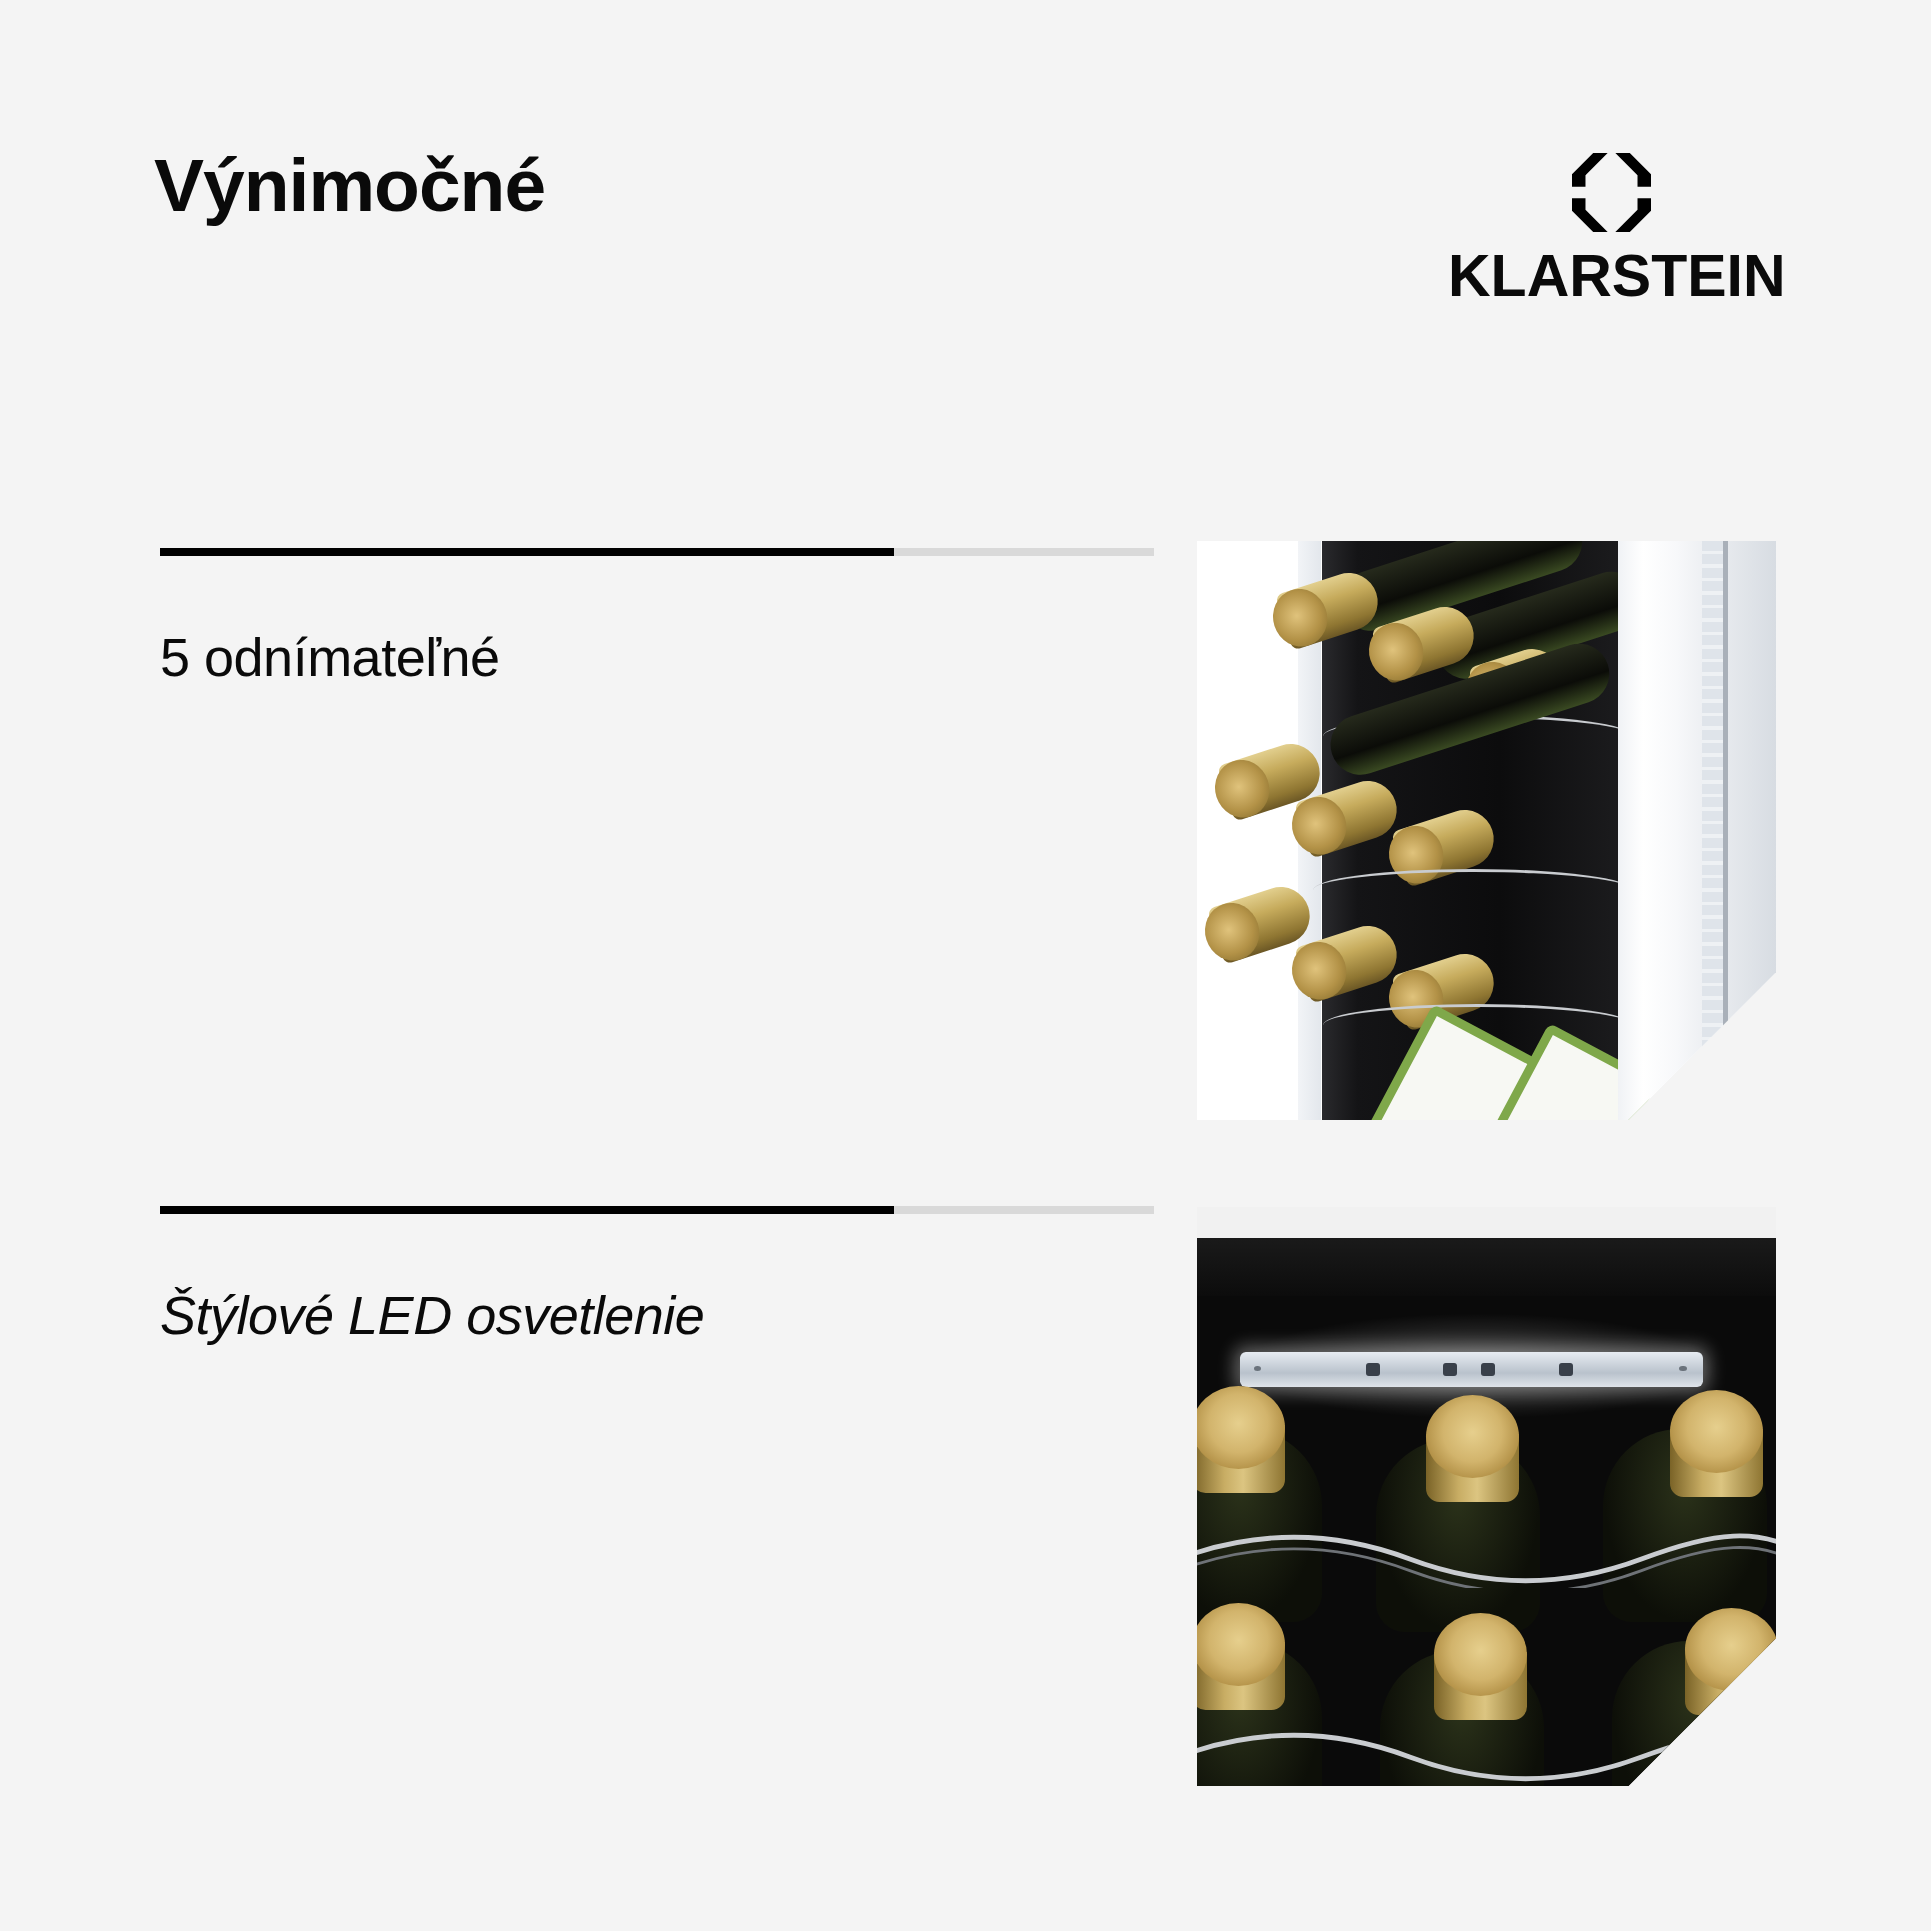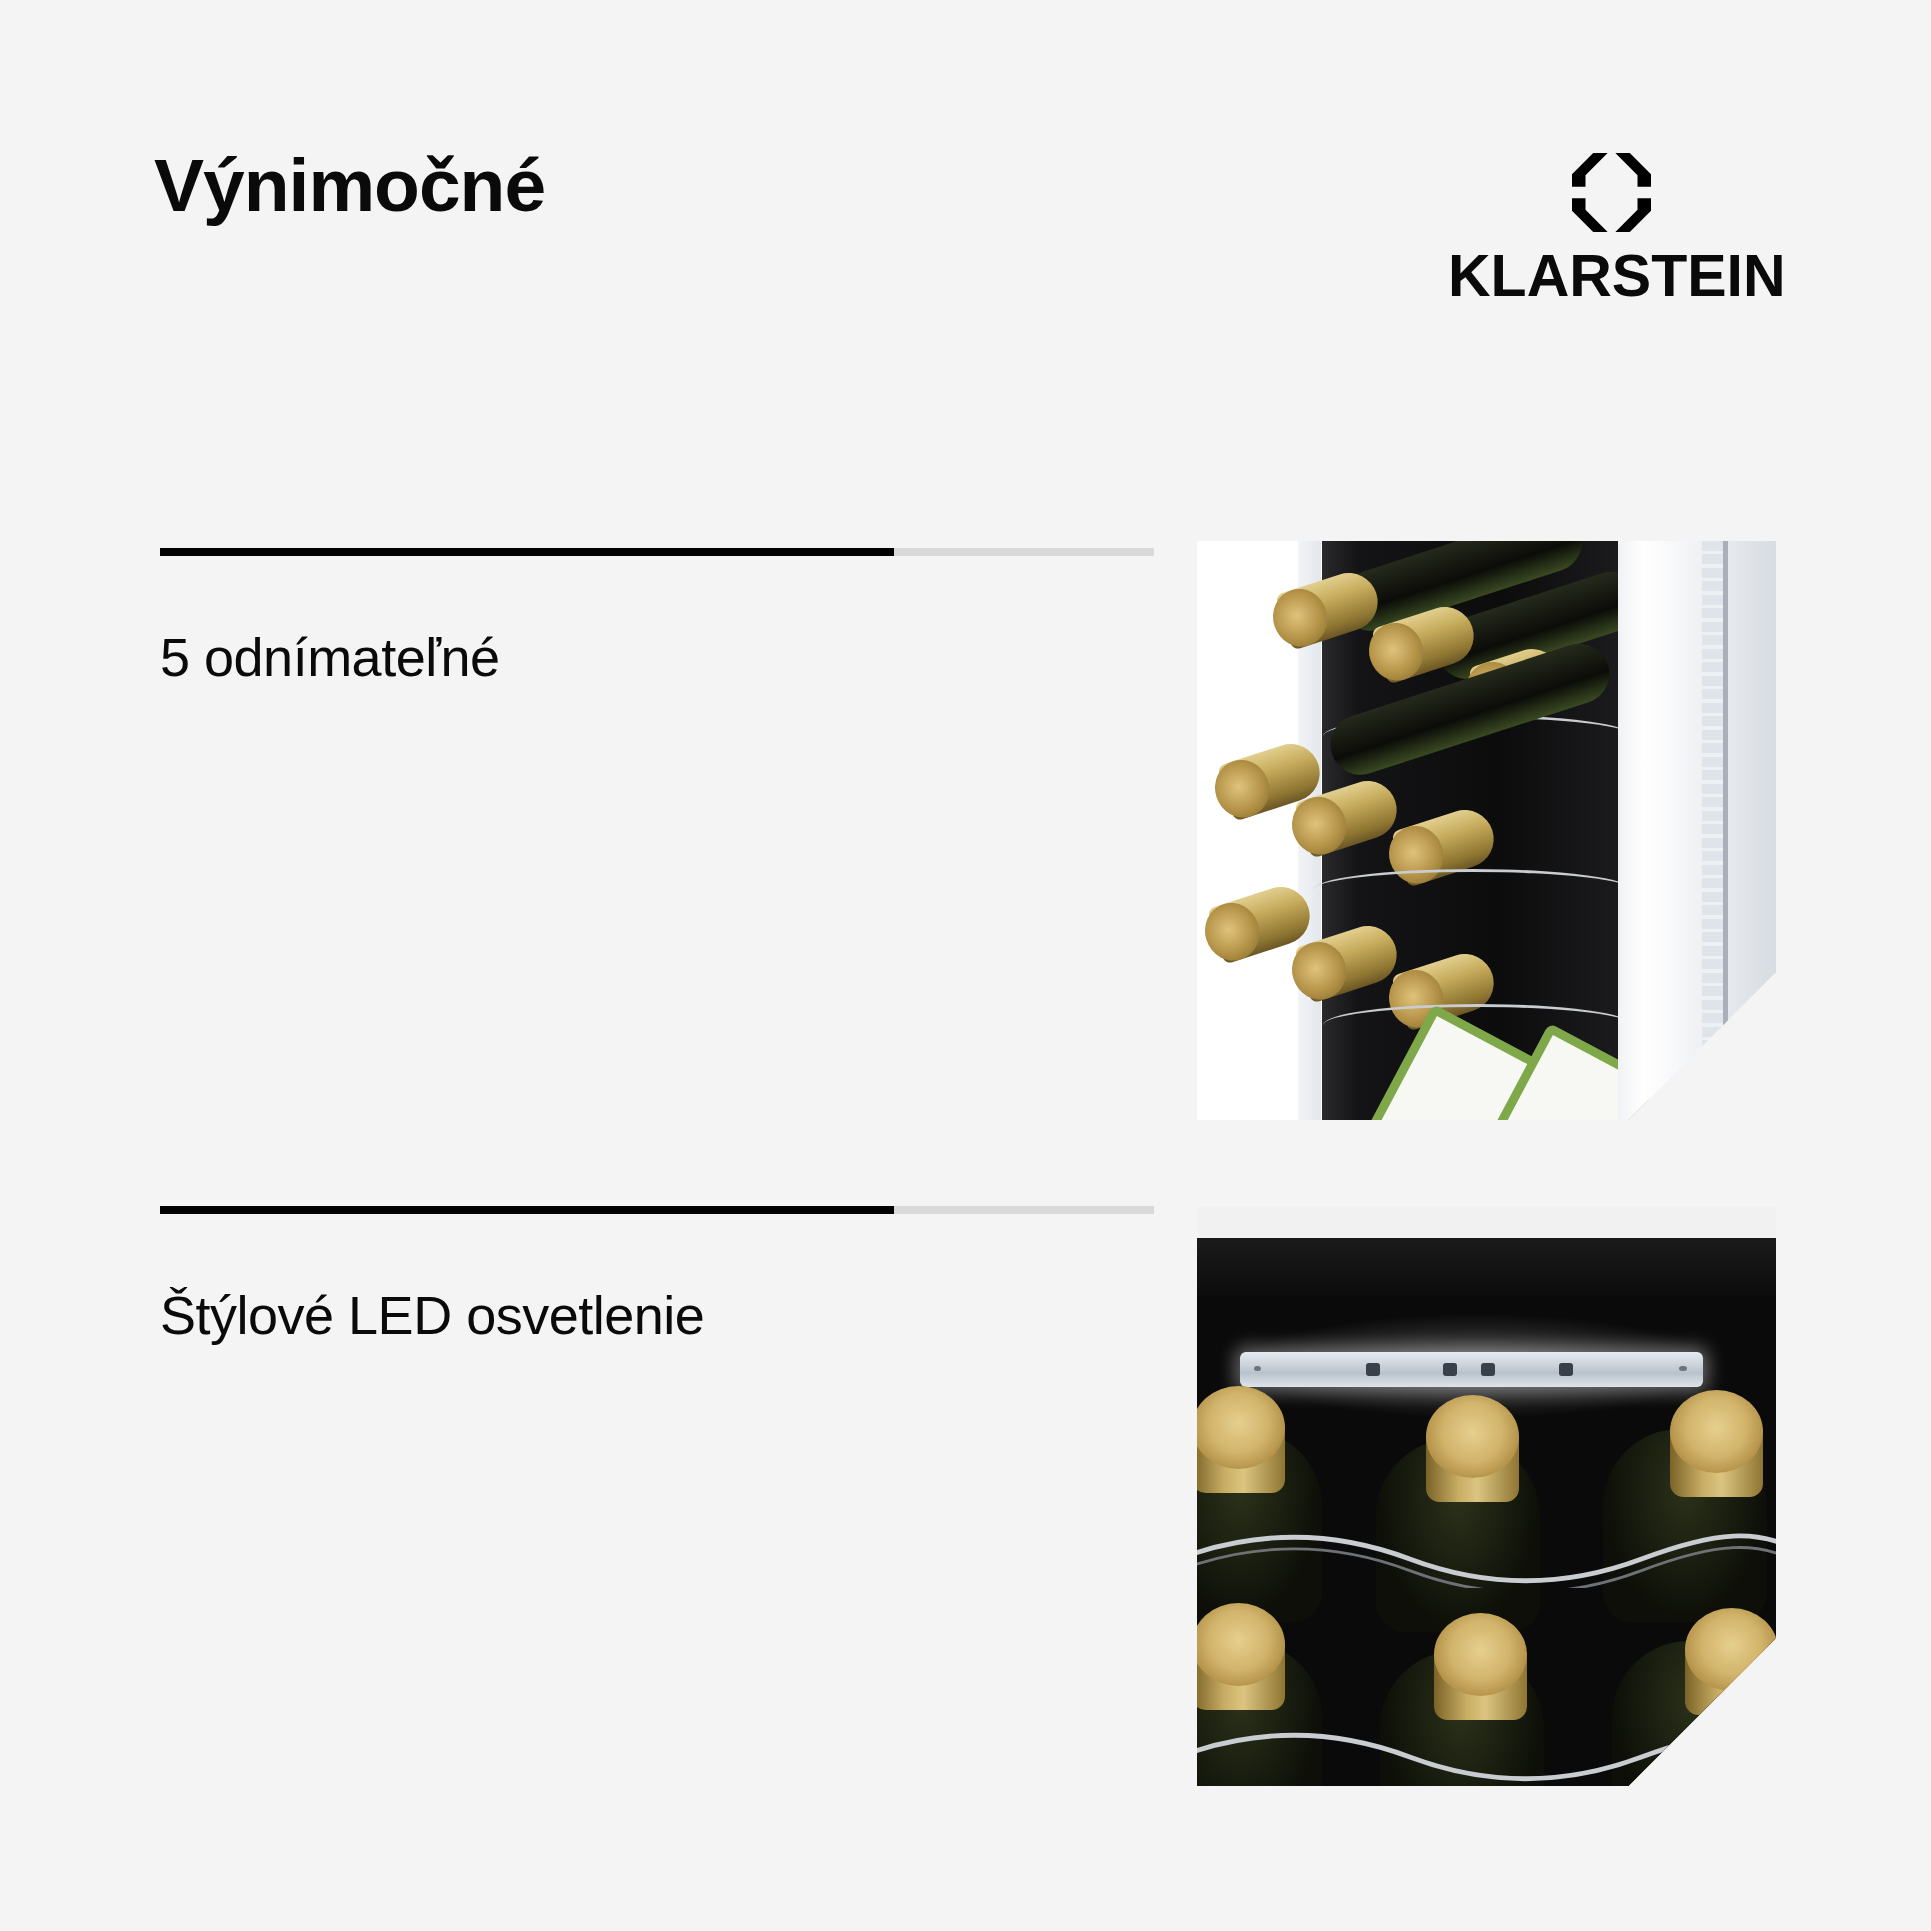--- a/index.html
+++ b/index.html
@@ -116,21 +116,21 @@
   <div class="cap" style="left:203px;top:434px;width:97px;transform:rotate(-18deg);"></div>
   <div class="rack" style="left:126px;top:463px;width:309px;height:39px;"></div>
   <div class="label" style="left:193px;top:483px;width:106px;height:135px;transform:rotate(28deg);"></div>
   <div class="label" style="left:309px;top:502px;width:106px;height:135px;transform:rotate(28deg);"></div>
   <div class="frame"></div>
   <div class="seal"></div>
   <div class="seal-line"></div>
   <div class="glass"></div>
 </div>
 
-<div class="feature" style="top:1206px;">
+<div class="feature" style="top:1206px;font-style:italic;">
   <div class="bar">
     <div class="track"></div>
     <div class="fill"></div>
   </div>
   <div class="text">
     <span>Štýlové LED osvetlenie</span>
   </div>
 </div>
 
 <div class="photo p2" aria-label="LED interior lighting above wine bottles">

